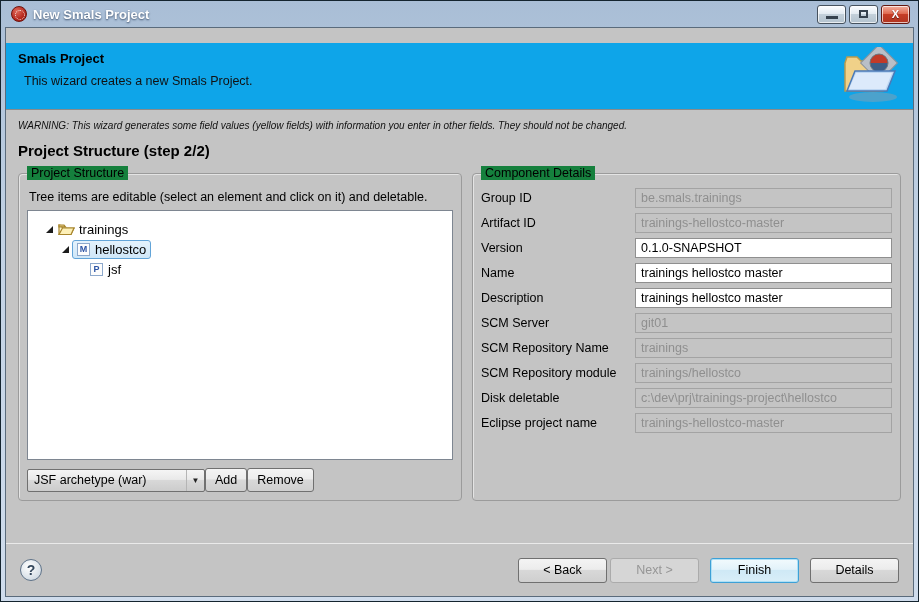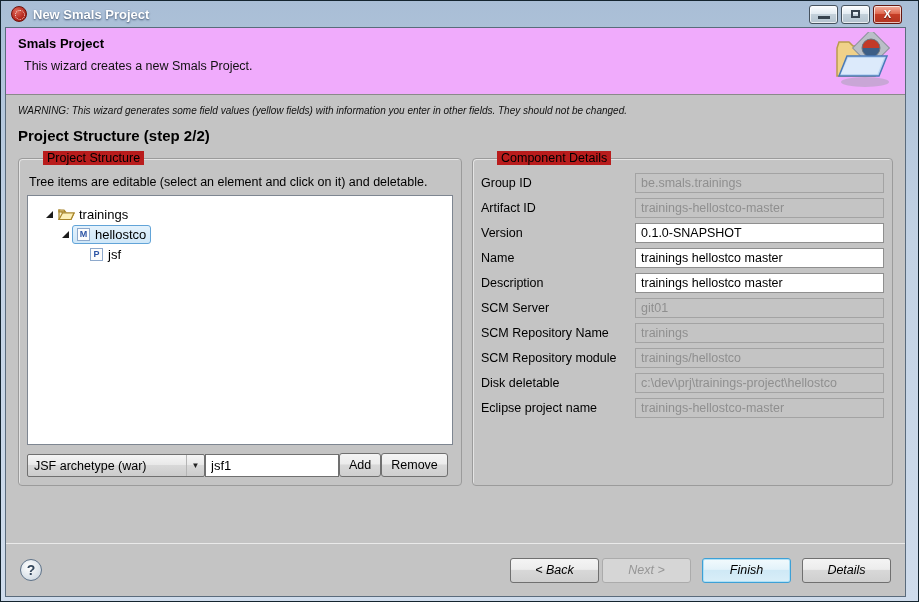--- a/index.html
+++ b/index.html
@@ -3,21 +3,21 @@
 <meta charset="utf-8">
 <style>
   * { margin:0; padding:0; box-sizing:border-box; }
   html,body { background:#eee; }
   body { font-family:"Liberation Sans", sans-serif; }
 
   .window {
     width:919px; height:602px;
     border:1px solid #14242f;
     background:linear-gradient(180deg,#a9bed6 0%,#c2d2e4 40%,#cfdcec 100%);
-    padding:0 12px 4px 4px;
+    padding:0 4px 4px 4px;
     display:flex; flex-direction:column;
     position:relative;
   }
 
   
   .titlebar { height:26px; display:flex; align-items:center; padding:0 4px; }
   .app-icon {
     width:16px; height:16px; border-radius:50%;
     background:radial-gradient(circle at 35% 30%, #e06a5a 0%, #b5271c 60%, #8f1a12 100%);
     border:1px solid #6e120c;
@@ -47,22 +47,22 @@
   .glyph-max { width:9px; height:8px; border:2px solid #36424e; background:transparent; }
 
   
   .client {
     flex:1; border:1px solid #5a6b7c; background:#c4c4c4;
     display:flex; flex-direction:column; min-height:0;
   }
 
   
   .banner {
-    height:67px; background:#f0abfc; border-bottom:1px solid #8a8a8a;
-    position:relative; padding:8px 0 0 12px; flex:0 0 auto;
+    height:67px; background:#0ea5e9; border-bottom:1px solid #8a8a8a;
+    position:relative; padding:8px 0 0 12px; flex:0 0 auto;margin-top:15px;
   }
   .banner-title { font-size:13px; font-weight:bold; color:#000; }
   .banner-sub { font-size:12.5px; color:#111; margin:8px 0 0 6px; }
   .banner-art { position:absolute; right:12px; top:4px; width:64px; height:58px; }
 
   
   .main { flex:1; padding:10px 12px 0 12px; min-height:0; }
   .warning {
     font-size:10px; font-style:italic; color:#111; letter-spacing:0;
   }
@@ -70,21 +70,21 @@
 
   .groups { display:flex; gap:10px; margin-top:14px; }
   .groupbox {
     border:1px solid #9b9b9b; border-radius:4px; position:relative;
     height:328px; padding:14px 8px 8px 8px;
     box-shadow:inset 1px 1px 0 rgba(255,255,255,.55);
   }
   .groupbox.left { width:444px; flex:0 0 auto; display:flex; flex-direction:column; }
   .groupbox.right { flex:1; }
   .legend {
-    position:absolute; top:-8px; left:24px; background:#b91c1c;
+    position:absolute; top:-8px; left:8px; background:#15803d;
     padding:0 4px; font-size:12.5px; color:#000;
   }
 
   .hint { font-size:12.5px; color:#000; margin:2px 0 6px 2px; }
 
   
   .tree {
     background:#fff; border:1px solid #7e8691; flex:1;
     padding:8px 4px 4px 6px; overflow:hidden;
   }
@@ -104,21 +104,21 @@
     margin:0 5px 0 2px; flex:0 0 auto;
   }
   .tlabel { font-size:13px; color:#000; }
   .sel {
     display:flex; align-items:center; height:19px;
     background:linear-gradient(#e4f2fc,#cfe7f8); border:1px solid #62a4d8;
     border-radius:3px; padding:0 4px 0 2px;
   }
 
   
-  .left-controls { display:flex; margin-top:8px; align-items:flex-end; }
+  .left-controls { display:flex; margin-top:8px; align-items:center; }
   .combo {
     width:178px; height:23px; border:1px solid #707070; border-radius:2px;
     background:linear-gradient(180deg,#f5f5f5,#e9e9e9 45%,#d8d8d8 50%,#cccccc);
     display:flex; align-items:center; font-size:12.5px; cursor:default;
   }
   .combo-text { flex:1; padding-left:6px; color:#000; white-space:nowrap; overflow:hidden; }
   .combo-arrow {
     width:18px; align-self:stretch; display:flex; align-items:center; justify-content:center;
     font-size:8px; color:#222; border-left:1px solid #b5b5b5;
   }
@@ -150,21 +150,21 @@
     width:22px; height:22px; border-radius:50%;
     border:1px solid #5f7389;
     background:radial-gradient(circle at 40% 35%, #ffffff 0%, #dfe6ec 55%, #c3cfda 100%);
     color:#33475c; font-weight:bold; font-size:14px;
     display:flex; align-items:center; justify-content:center; cursor:default;
   }
   .footer-buttons { margin-left:auto; display:flex; align-items:center; }
   .fbtn {
     width:89px; height:25px; border:1px solid #707070; border-radius:3px;
     background:linear-gradient(180deg,#f4f4f4,#ececec 45%,#d8d8d8 50%,#cfcfcf);
-    font-size:12.5px; color:#000; cursor:default; font-family:"Liberation Sans",sans-serif;font-style:italic;
+    font-size:12.5px; color:#000; cursor:default; font-family:"Liberation Sans",sans-serif;
   }
   .fbtn + .fbtn { margin-left:3px; }
   .fbtn.gap { margin-left:11px; }
   .fbtn.off { background:#d6d6d6; color:#969696; border-color:#ababab; }
   .fbtn.default {
     border:1px solid #3da0d6;
     box-shadow:inset 0 0 0 1px #aee0f6;
     background:linear-gradient(180deg,#f2fafd,#e2f2fa 45%,#cfe9f6 50%,#d9eef8);
   }
 </style>
@@ -249,21 +249,20 @@
               <span class="badge">P</span>
               <span class="tlabel">jsf</span>
             </div>
           </div>
 
           <div class="left-controls">
             <div class="combo">
               <span class="combo-text">JSF archetype (war)</span>
               <span class="combo-arrow">▼</span>
             </div>
-            <input class="textfield" type="text" value="jsf1" style="">
             <button class="btn">Add</button>
             <button class="btn">Remove</button>
           </div>
         </div>
 
         <div class="groupbox right">
           <div class="legend">Component Details</div>
 
           <div class="field-row">
             <span class="field-label">Group ID</span>

